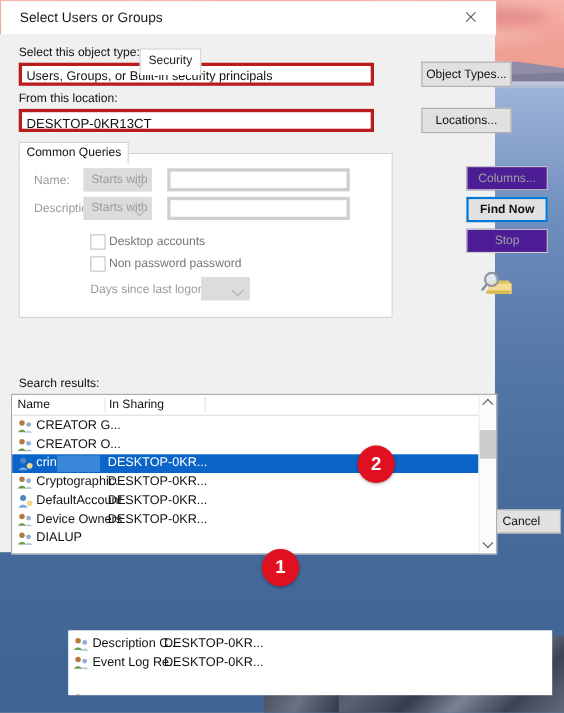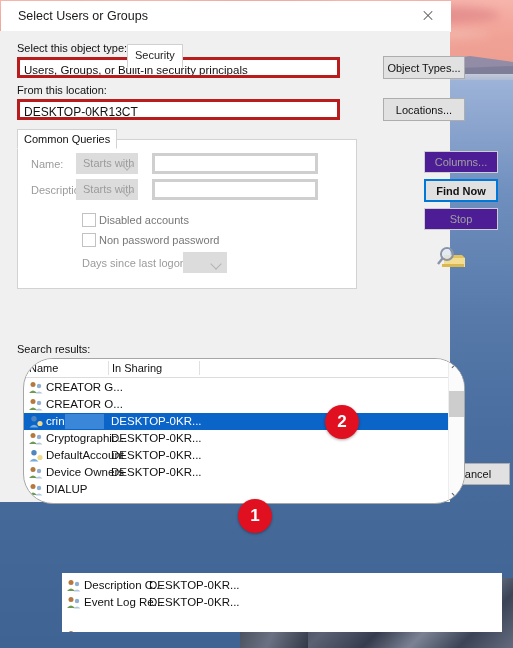--- a/index.html
+++ b/index.html
@@ -241,21 +241,21 @@
     <div class="txtbox" style="left:152px;top:122px;width:166px;height:21px;border-color:#cfcfcf;"></div>
 
     <div class="lbl" style="left:31px;top:153px;color:#9b9b9b;">Description:</div>
     <div class="combo" style="left:76px;top:148px;width:62px;height:21px;">
       <span>Starts with</span>
       <i class="caret"></i>
     </div>
     <div class="txtbox" style="left:152px;top:148px;width:166px;height:21px;border-color:#cfcfcf;"></div>
 
     <div class="chk" style="left:82px;top:182px;"></div>
-    <div class="lbl" style="left:99px;top:183px;color:#777;">Disabled accounts</div>
+    <div class="lbl" style="left:99px;top:183px;color:#777;">Desktop accounts</div>
     <div class="chk" style="left:82px;top:202px;"></div>
     <div class="lbl" style="left:99px;top:203px;color:#777;">Non password password</div>
 
     <div class="lbl" style="left:82px;top:226px;color:#9b9b9b;">Days since last logon:</div>
     <div class="combo" style="left:183px;top:221px;width:44px;height:21px;">
       <span></span>
       <i class="caret"></i>
     </div>
 
     <div class="btn disabled" style="left:424px;top:120px;width:74px;height:22px;">Columns...</div>
@@ -271,21 +271,21 @@
         <circle cx="13" cy="11" r="4.6" fill="#dfe9f5" opacity=".85"></circle>
         <line x1="8.4" y1="15.6" x2="4" y2="21" stroke="#8a93a8" stroke-width="2.4"></line>
       </svg>
     </span>
 
     <div class="btn" style="left:360px;top:432px;width:72px;height:22px;">OK</div>
     <div class="btn" style="left:438px;top:432px;width:72px;height:22px;">Cancel</div>
 
     <div class="lbl" style="left:17px;top:312px;">Search results:</div>
 
-    <div id="resultsList" style="left:23px;top:327px;width:440px;height:144px;border-radius:30px;">
+    <div id="resultsList" style="left:10px;top:327px;width:440px;height:144px;">
       <div class="listhdr">
         <span class="hcell" style="left:5px;">Name</span>
         <span class="hcell" style="left:88px;">In Sharing</span>
         <span class="hsep" style="left:84px;"></span>
         <span class="hsep" style="left:175px;"></span>
       </div>
 
       <div class="lrow" style="top:20px;">
         <span class="ico"><svg width="15" height="13" viewBox="0 0 15 13">
               <circle cx="5" cy="3.6" r="2.5" fill="#b5793f"></circle>

